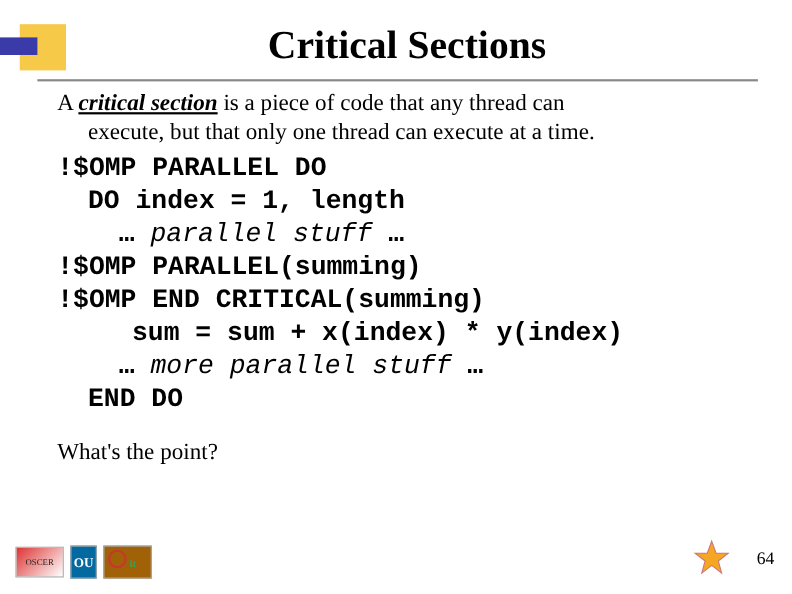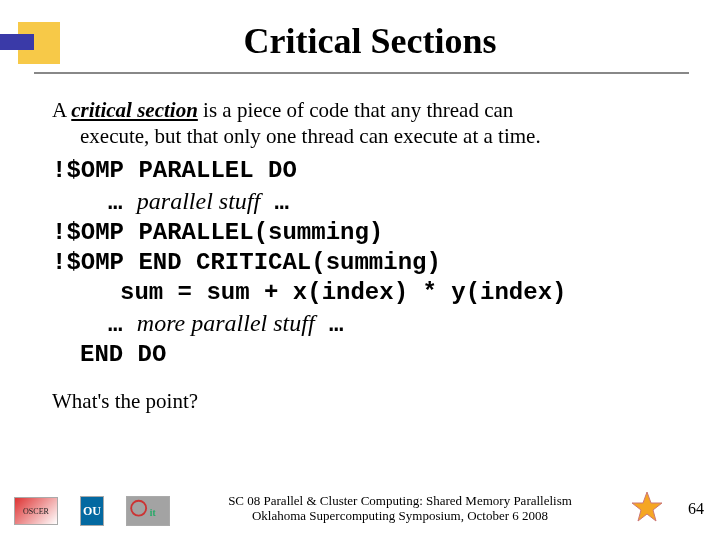--- a/index.html
+++ b/index.html
@@ -41,67 +41,67 @@
   .title-underline {
     position: absolute;
     top: 72px;
     left: 34px;
     width: 655px;
     height: 2px;
     background: #888;
   }
   .content {
     position: absolute;
-    top: 97px;
+    top: 80px;
     left: 52px;
     width: 620px;
     font-size: 21px;
     line-height: 1.25;
     color: #000;
   }
   .intro { margin-bottom: 6px; }
   .term { font-style: italic; text-decoration: underline; font-weight: bold; }
   .indent1 { padding-left: 28px; }
   .code-block { margin-top: 2px; }
   .code {
     font-family: "Courier New", Courier, monospace;
     font-size: 24px;
     font-weight: bold;
     white-space: pre;
   }
-  .italic-comment { font-family: Liberation Serif, serif; font-style: italic; font-weight: normal; }
+  .italic-comment { font-family: Liberation Mono, monospace; font-style: italic; font-weight: normal; }
   .pad1 { padding-left: 28px; }
   .pad2 { padding-left: 56px; }
   .pad3 { padding-left: 68px; }
   .closing { margin-top: 18px; font-size: 21px; }
   .footer {
     position: absolute;
     bottom: 10px;
     left: 0;
     width: 720px;
     height: 48px;
   }
   .footer-logos {
     position: absolute;
     left: 14px;
     bottom: 4px;
     display: flex;
     align-items: center;
-    gap: 22px;
+    gap: 6px;
   }
   .logo {
     display: inline-flex;
     align-items: center;
     justify-content: center;
     font-size: 8px;
     border: 1px solid #aaa;
   }
   .logo1 { width: 44px; height: 28px; background: linear-gradient(135deg,#d33,#fff); color:#222; }
   .logo2 { width: 24px; height: 30px; background:#0369a1; color:#fff; font-weight:bold; font-size:12px;}
-  .logo3 { width: 44px; height: 30px; background:#a3a3a3; }
+  .logo3 { width: 44px; height: 30px; background:#a16207; }
   .logo3 svg { width: 100%; height: 100%; }
   .footer-text {
     position: absolute;
     left: 200px;
     bottom: 6px;
     width: 400px;
     text-align: center;
     font-size: 13px;
     line-height: 1.2;
     color: #000;
@@ -132,20 +132,21 @@
 <div class="title-underline"></div>
 
 <div class="content">
   <div class="intro">
     <span>A </span><span class="term">critical section</span><span> is a piece of code that any thread can</span>
     <div class="indent1">execute, but that only one thread can execute at a time.</div>
   </div>
 
   <div class="code-block">
     <div class="code">!$OMP PARALLEL DO</div>
+    <div class="code pad1">DO index = 1, length</div>
     <div class="code pad2"><span>… </span><span class="italic-comment">parallel stuff</span><span> …</span></div>
     <div class="code">!$OMP PARALLEL(summing)</div>
     <div class="code">!$OMP END CRITICAL(summing)</div>
     <div class="code pad3">sum = sum + x(index) * y(index)</div>
     <div class="code pad2"><span>… </span><span class="italic-comment">more parallel stuff</span><span> …</span></div>
     <div class="code pad1">END DO</div>
   </div>
 
   <div class="closing">What's the point?</div>
 </div>
@@ -154,23 +155,19 @@
   <div class="footer-logos">
     <div class="logo logo1">OSCER</div>
     <div class="logo logo2">OU</div>
     <div class="logo logo3">
       <svg viewBox="0 0 44 30">
         <circle cx="12" cy="12" r="8" fill="none" stroke="#c33" stroke-width="2"></circle>
         <text x="24" y="20" font-size="10" fill="#2a6" font-weight="bold">it</text>
       </svg>
     </div>
   </div>
-  <div class="footer-text">
-    <div>SC 08 Parallel &amp; Cluster Computing: Shared Memory Parallelism</div>
-    <div>Oklahoma Supercomputing Symposium, October 6 2008</div>
-  </div>
   <div class="footer-star">
     <svg viewBox="0 0 34 34">
       <polygon points="17,2 21,13 32,13 23,20 26,31 17,24 8,31 11,20 2,13 13,13" fill="#f5a623" stroke="#c77" stroke-width="1"></polygon>
     </svg>
   </div>
   <div class="page-num">64</div>
 </div>
 
 </body></html>

